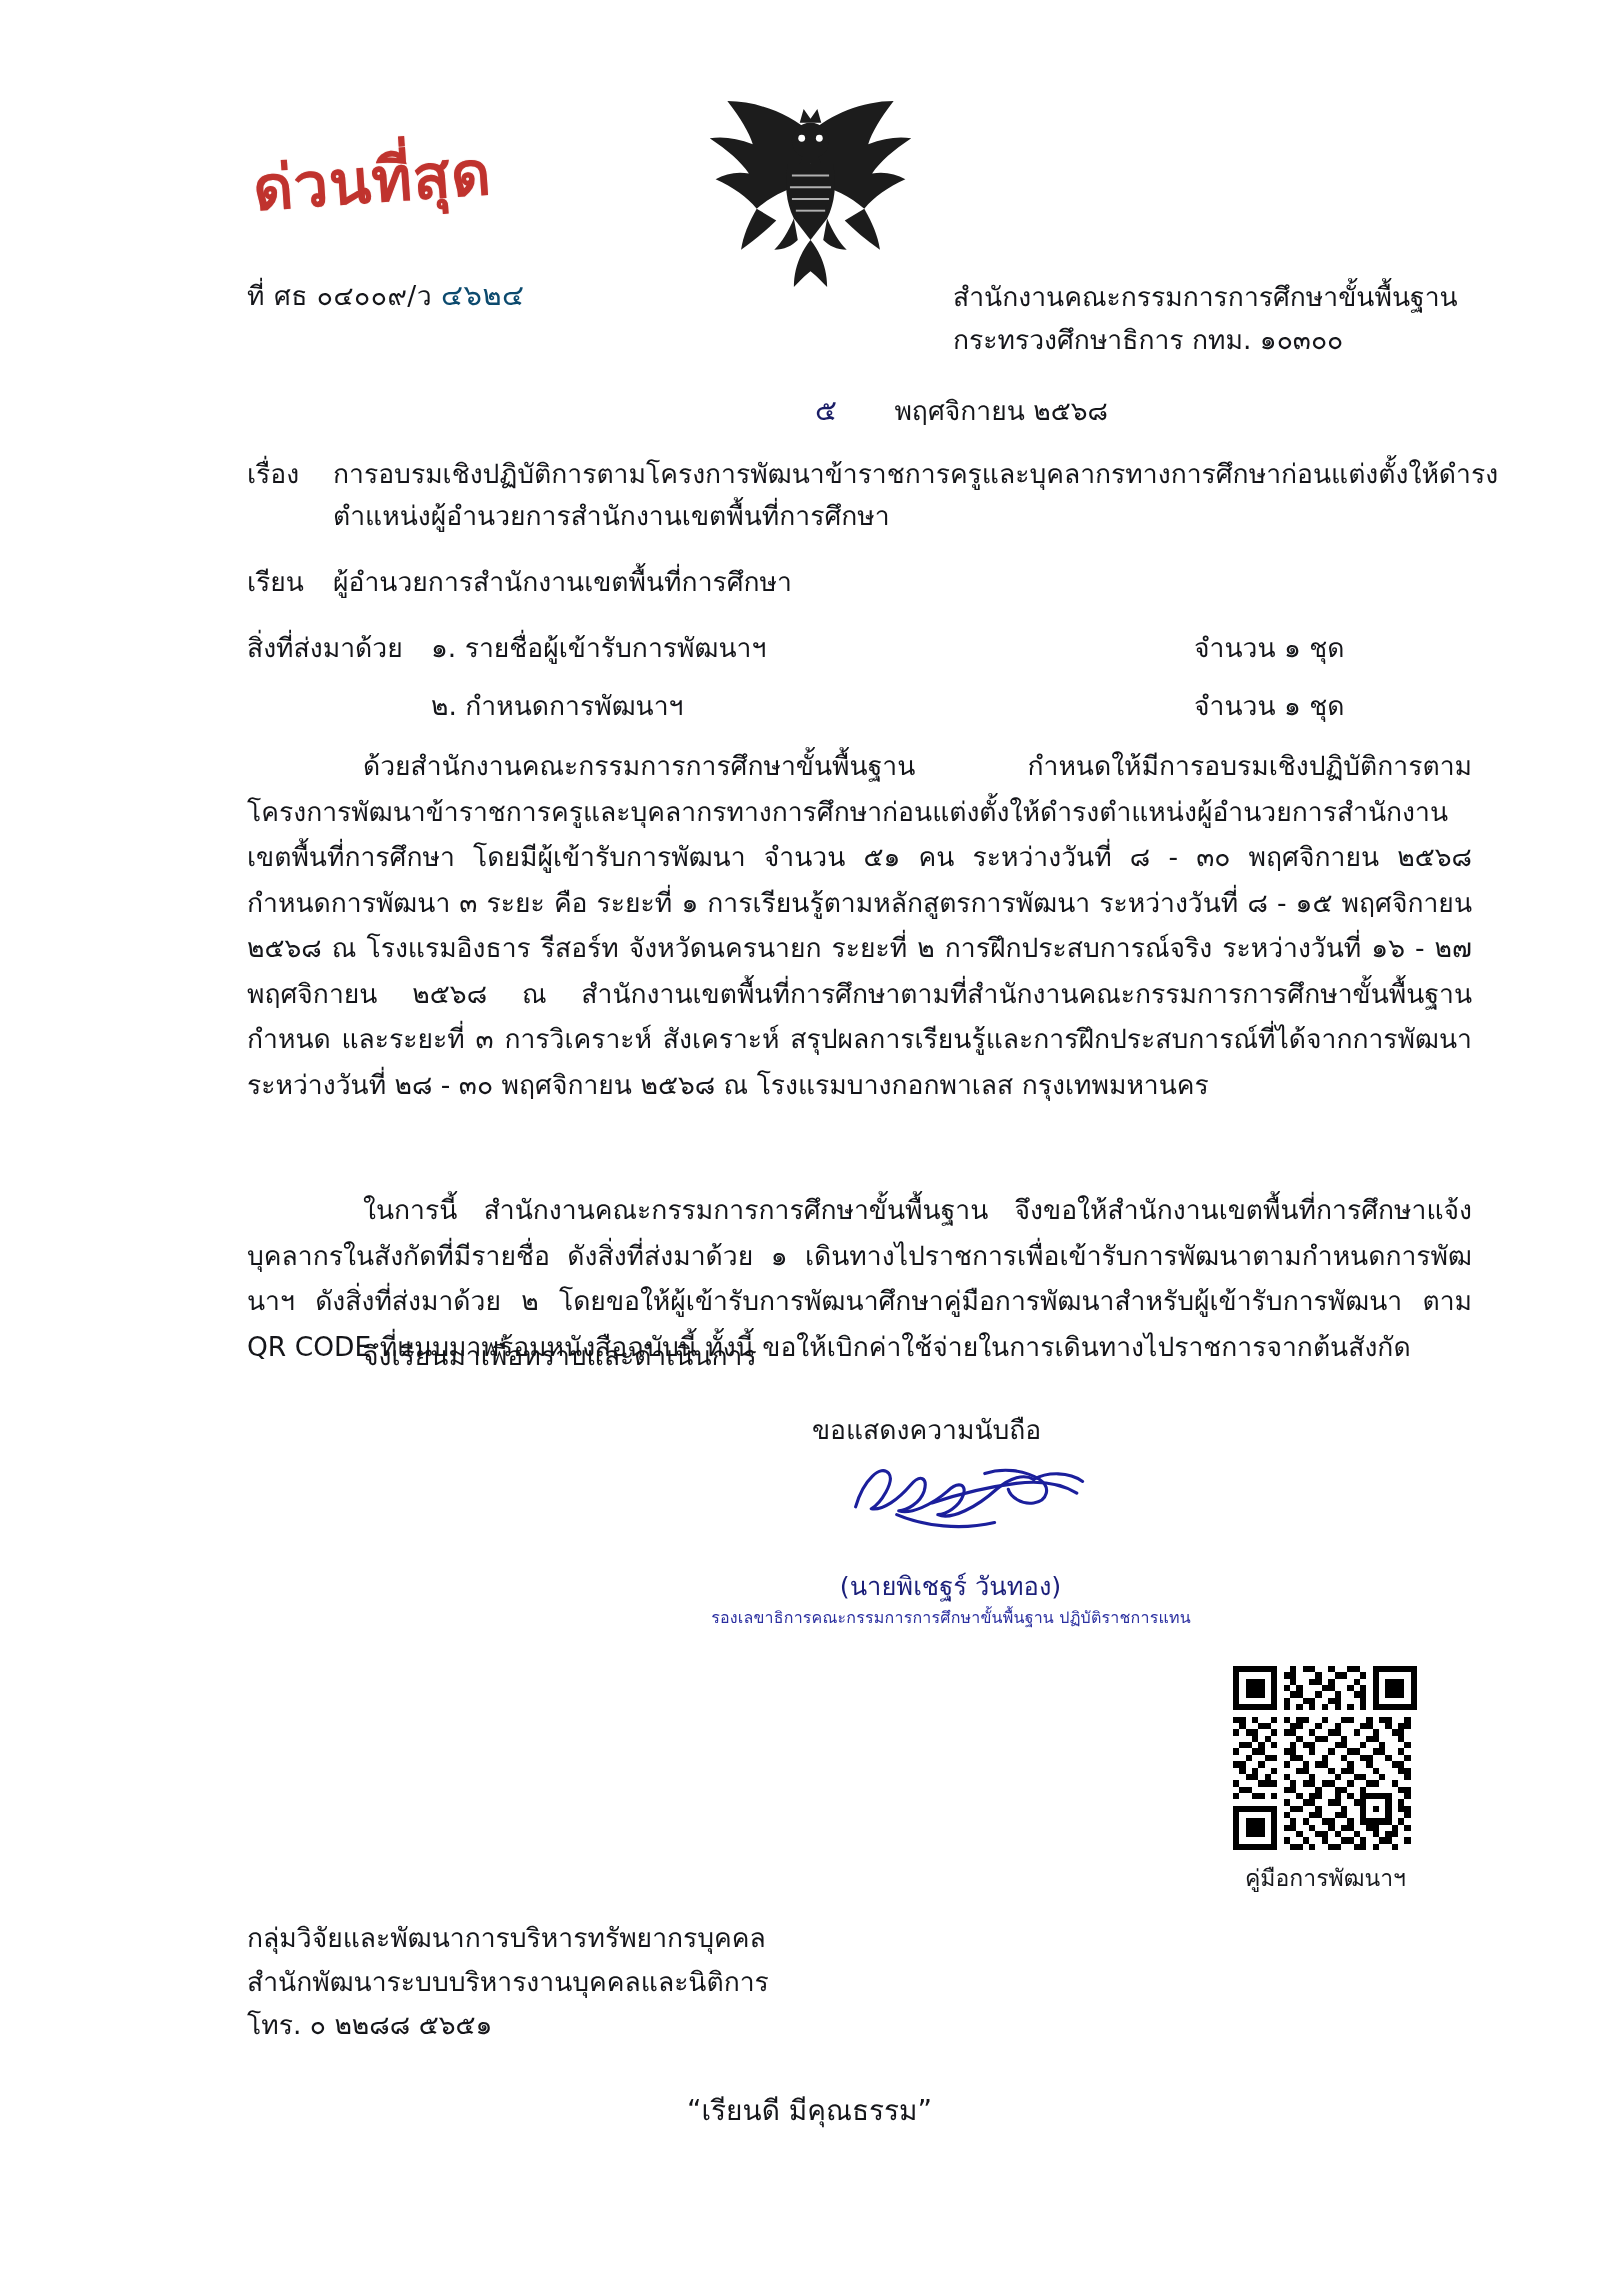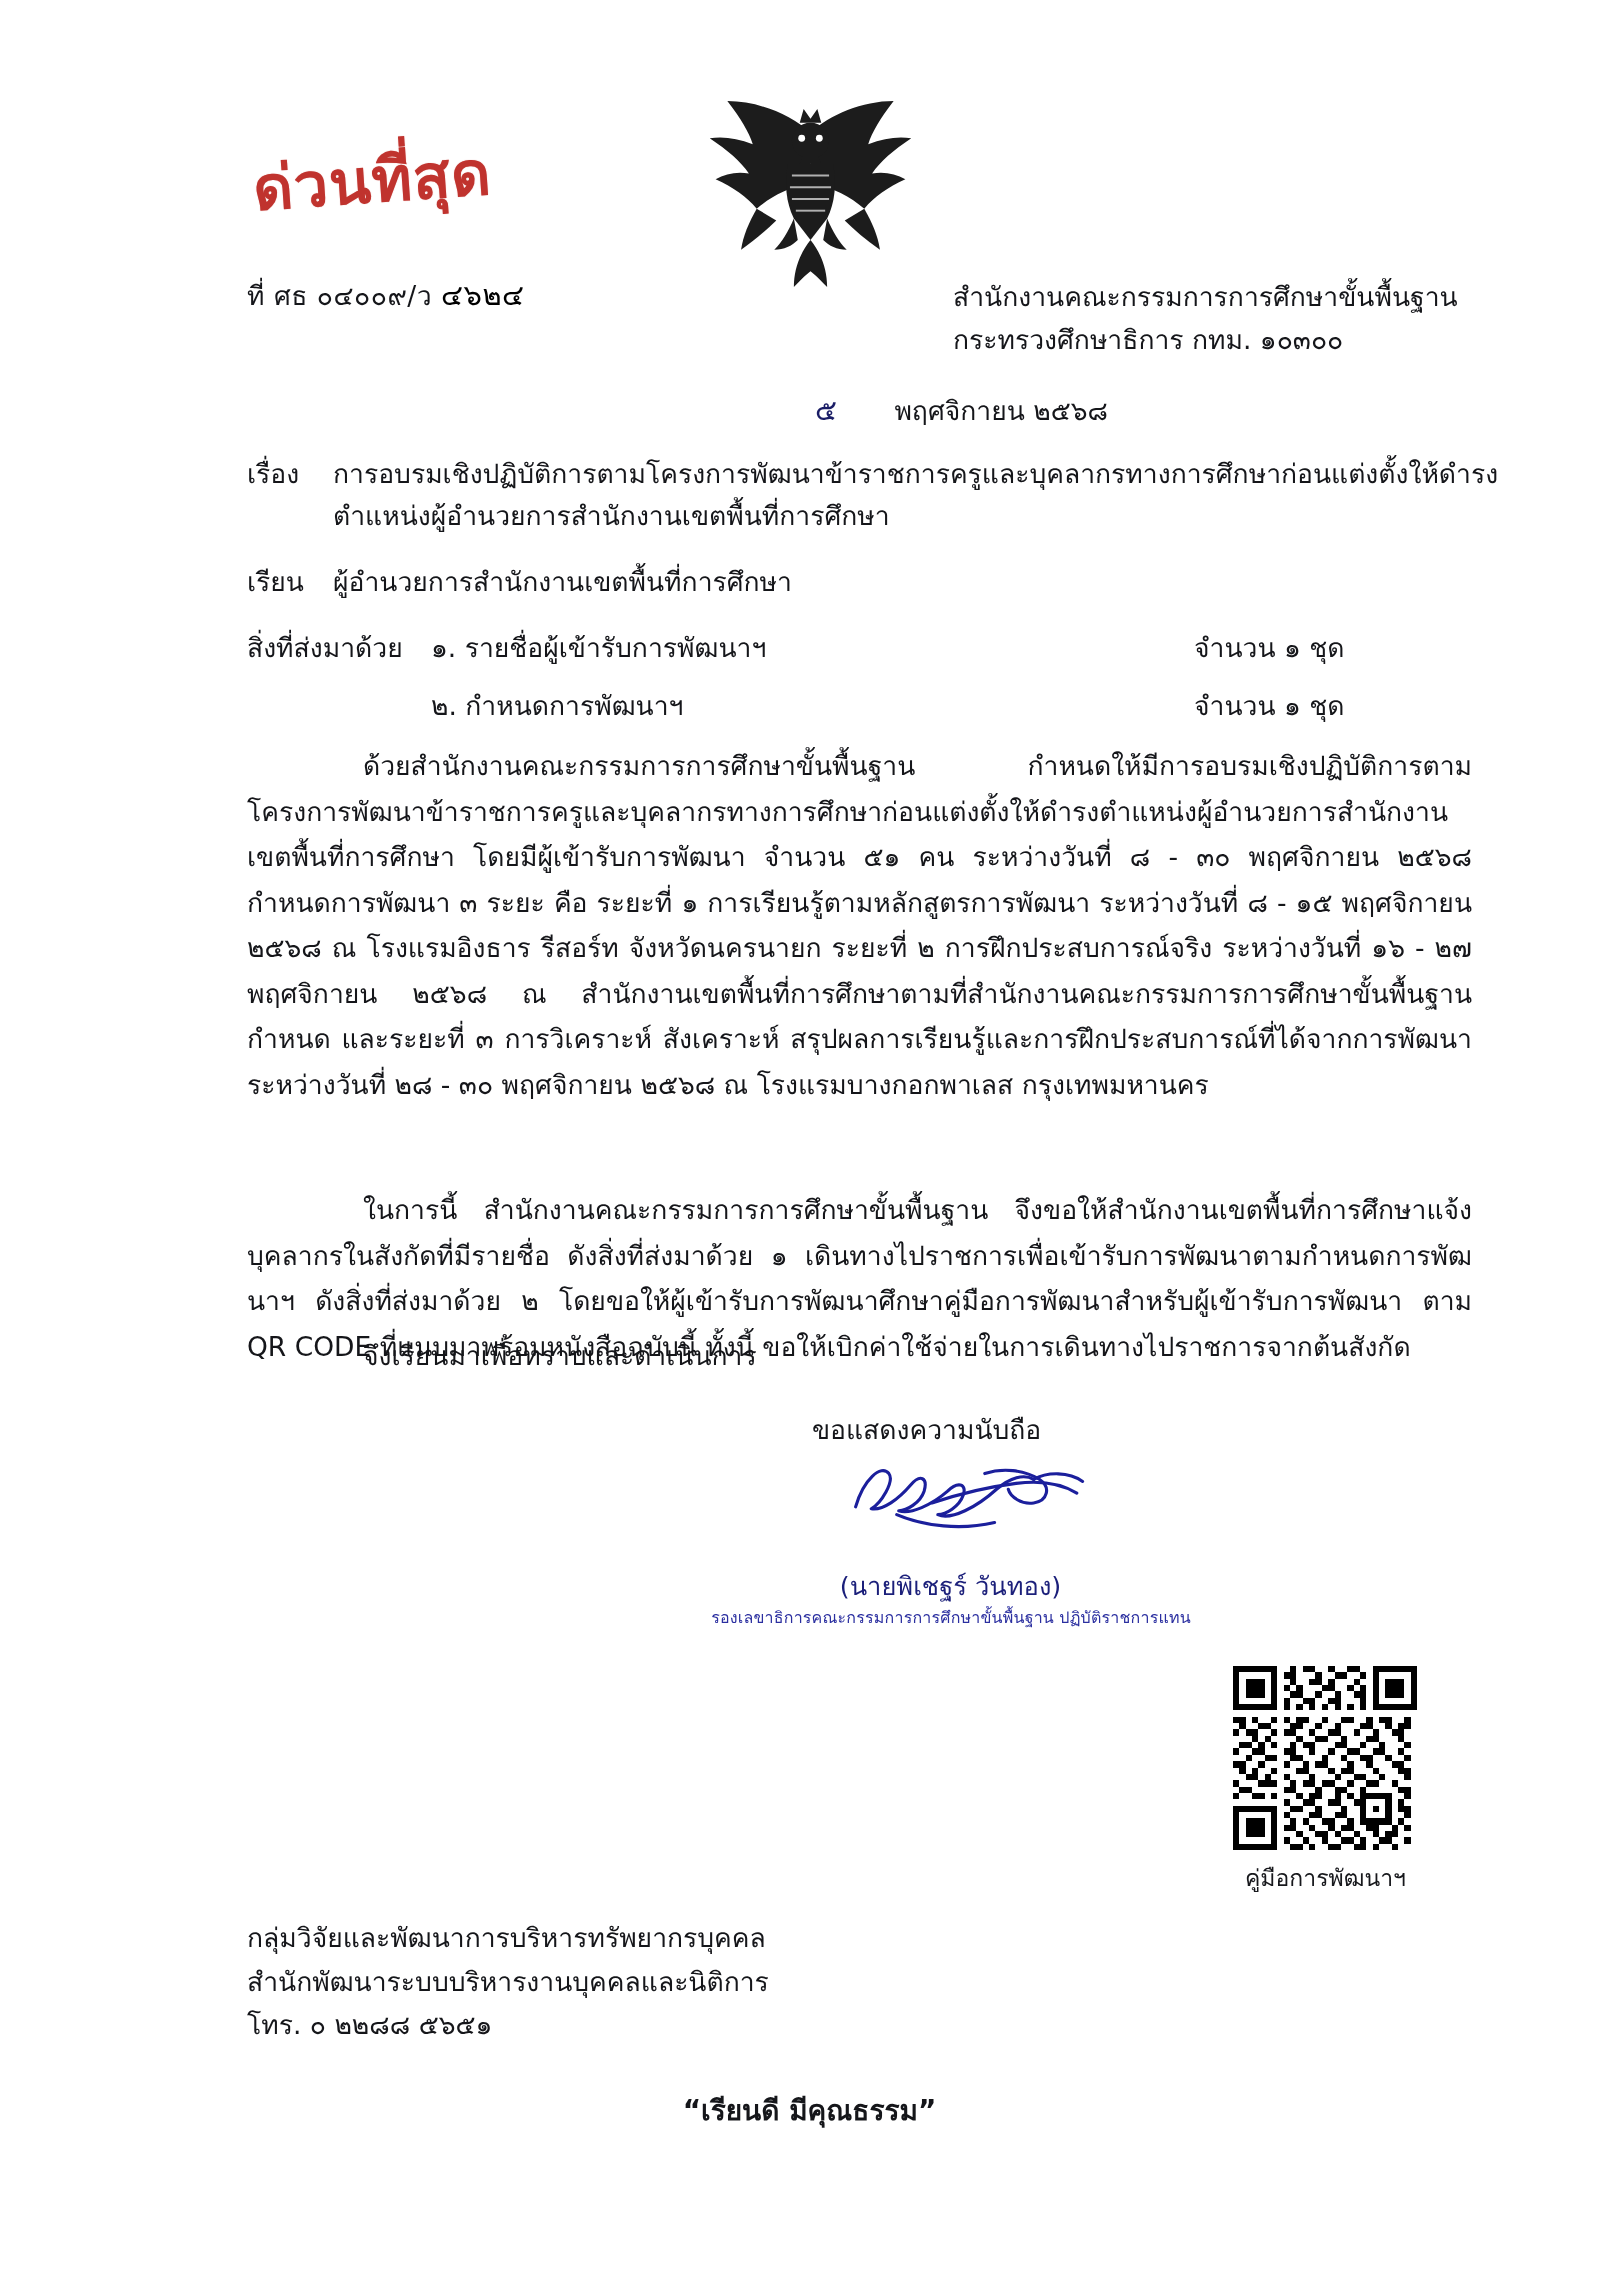--- a/index.html
+++ b/index.html
@@ -38,21 +38,21 @@
   
   .doc-number {
     position: absolute;
     left: 247px;
     top: 272px;
     font-size: 26.5px;
     letter-spacing: 0.5px;
   }
   .doc-number .hand {
     font-family: "DejaVu Serif", serif;
-    color: #000000;
+    color: #0c4a6e;
     font-size: 29px;
   }
 
   
   .emblem {
     position: absolute;
     left: 698px;
     top: 93px;
     width: 225px;
     height: 206px;
@@ -181,21 +181,21 @@
     font-size: 26.5px;
     line-height: 1.65;
   }
   .motto {
     position: absolute;
     left: 0;
     top: 2088px;
     width: 1619px;
     text-align: center;
     font-size: 28px;
-    font-weight: 700;
+    font-weight: 400;
   }
 </style>
 </head>
 <body>
 
 <div class="page">
 
   <div class="urgent-stamp">ด่วนที่สุด</div>
 
   <div class="doc-number">

